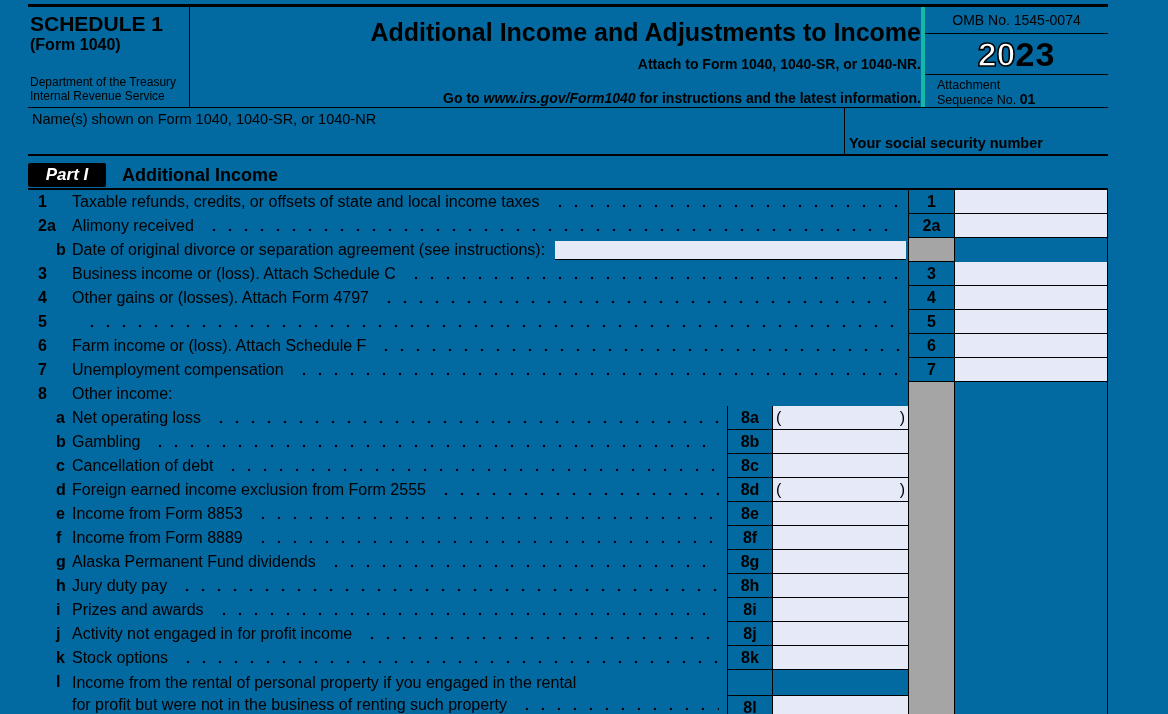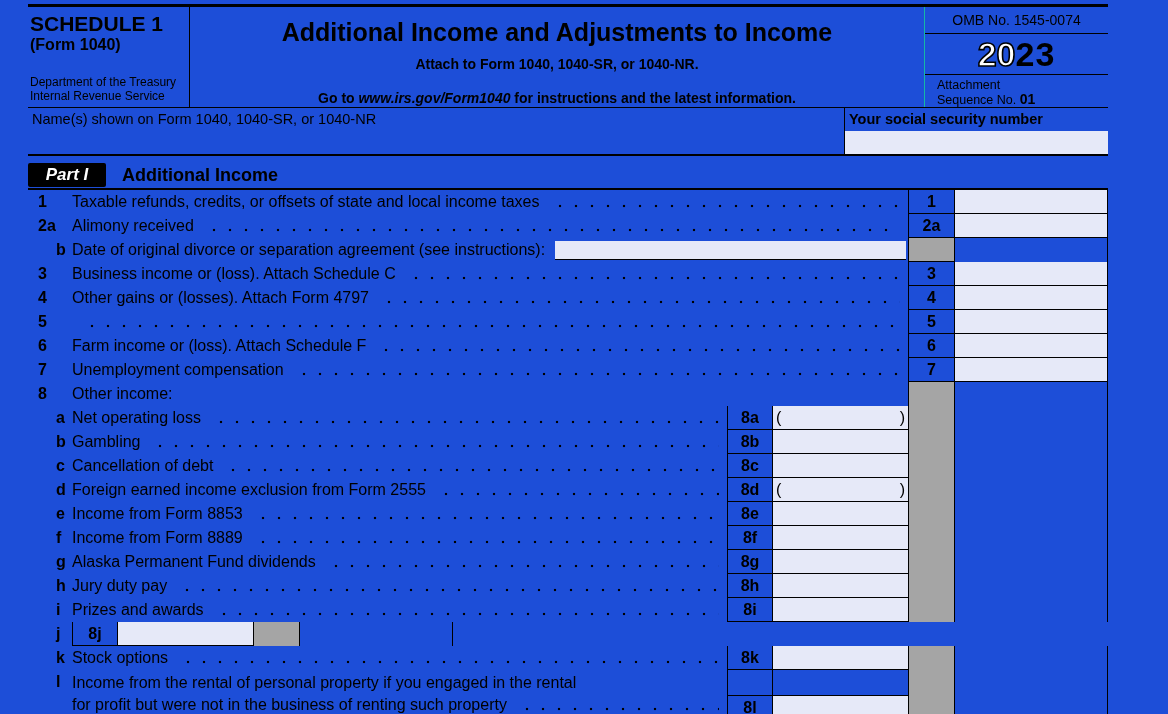--- a/index.html
+++ b/index.html
@@ -1,45 +1,45 @@
 <!DOCTYPE html>
 <html><head>
 <meta charset="utf-8">
 <style>
   html,body {margin:0; padding:0; background:#fff;}
   .canvas {position:relative; width:1168px; height:714px; overflow:hidden;
-           font-family:"Liberation Sans","DejaVu Sans",sans-serif; color:#000; background:#1d4ed8;}
+           font-family:"Liberation Sans","DejaVu Sans",sans-serif; color:#000; background:#0369a1;}
   .form {margin-left:28px; width:1080px;}
 
   .top-rule {margin-top:4px; height:3px; background:#000;}
 
   
   .header {display:flex; height:100px; border-bottom:1px solid #000;}
   .hd-left {width:162px; box-sizing:border-box; border-right:1px solid #000; padding:6px 2px 0 2px;}
   .sched {font-size:21px; font-weight:bold; line-height:22px;}
   .form1040 {font-size:16px; font-weight:bold; margin-top:1px;}
   .dept {font-size:12px; line-height:14px;}
   .dept-first {margin-top:21px;}
-  .hd-center {flex:1; box-sizing:border-box; border-right:1px solid #14b8a6; text-align:center; padding-top:12px;}
+  .hd-center {flex:1; box-sizing:border-box; border-right:4px solid #14b8a6; text-align:right; padding-top:12px;}
   .title {font-size:25px; font-weight:bold; line-height:26px;}
   .attach {font-size:14px; font-weight:bold; margin-top:11px;}
   .goto {font-size:14px; font-weight:bold; margin-top:18px;}
   .url {font-style:italic;}
   .hd-right {width:183px; box-sizing:border-box; display:flex; flex-direction:column;}
   .omb {height:26px; line-height:26px; text-align:center; font-size:14px; border-bottom:1px solid #000;}
   .yearbox {height:42px; border-bottom:1px solid #000; display:flex; align-items:center; justify-content:center;}
   .yr-outline {font-size:34px; font-weight:bold; color:#fff; -webkit-text-stroke:1.6px #000;}
   .yr-bold {font-size:34px; font-weight:bold; letter-spacing:1px;}
   .attseq {flex:1; padding:3px 0 0 12px; font-size:12.5px; line-height:14px;}
   .seqno {font-weight:bold; font-size:14px;}
 
   
   .namerow {display:flex; height:46px; border-bottom:2px solid #000;}
   .nm-left {flex:1; box-sizing:border-box; border-right:1px solid #000; display:flex; flex-direction:column;gap:25px;}
-  .nm-right {width:263px; box-sizing:border-box; display:flex; flex-direction:column;}
+  .nm-right {width:263px; box-sizing:border-box; display:flex; flex-direction:column;margin-top:24px;}
   .nm-label {font-size:14.5px; padding:3px 0 0 4px; line-height:17px;}
   .bold {font-weight:bold;}
   .nm-input {flex:1; margin-top:3px; background:#e6e9f8;}
 
   
   .part-header {margin-top:6px; height:26px; border-bottom:2px solid #000; display:flex; align-items:center;}
   .part-badge {width:78px; height:24px; background:#000; color:#fff; font-weight:bold; font-size:17px;
                display:flex; align-items:center; justify-content:center; border-radius:2px;font-style:italic;}
   .part-title {font-weight:bold; font-size:18px; margin-left:16px;}
 
@@ -323,20 +323,24 @@
           </div>
           <div class="c-ibox">8i</div>
           <div class="c-ifld">
             <div class="ifield"></div>
           </div>
           <div class="c-gray"></div>
           <div class="c-empty"></div>
         </div>
         <div class="row inner subrow">
           <div class="c-num">j</div>
+          <div class="c-desc">
+            <div class="dtext">Activity not engaged in for profit income</div>
+            <div class="dots"></div>
+          </div>
           <div class="c-ibox">8j</div>
           <div class="c-ifld">
             <div class="ifield"></div>
           </div>
           <div class="c-gray"></div>
           <div class="c-empty"></div>
         </div>
         <div class="row inner subrow">
           <div class="c-num">k</div>
           <div class="c-desc">

